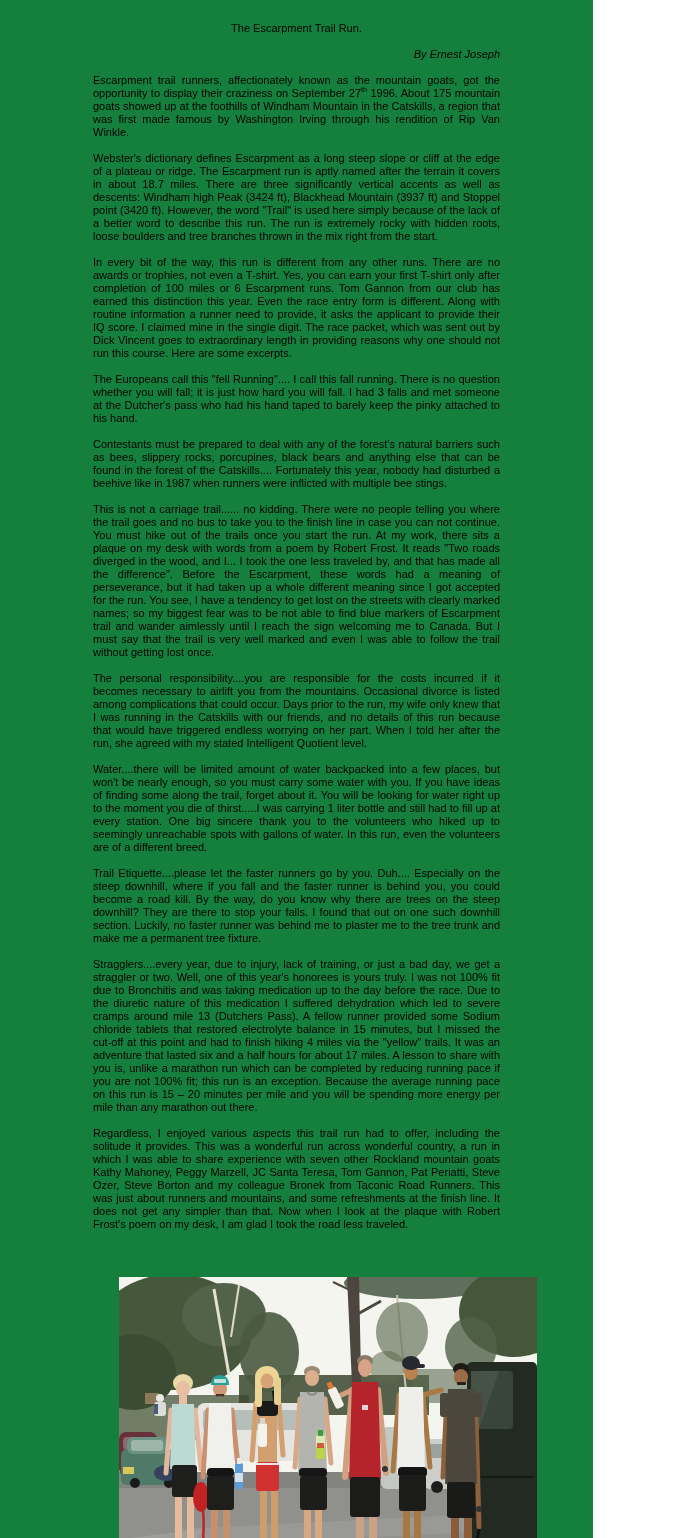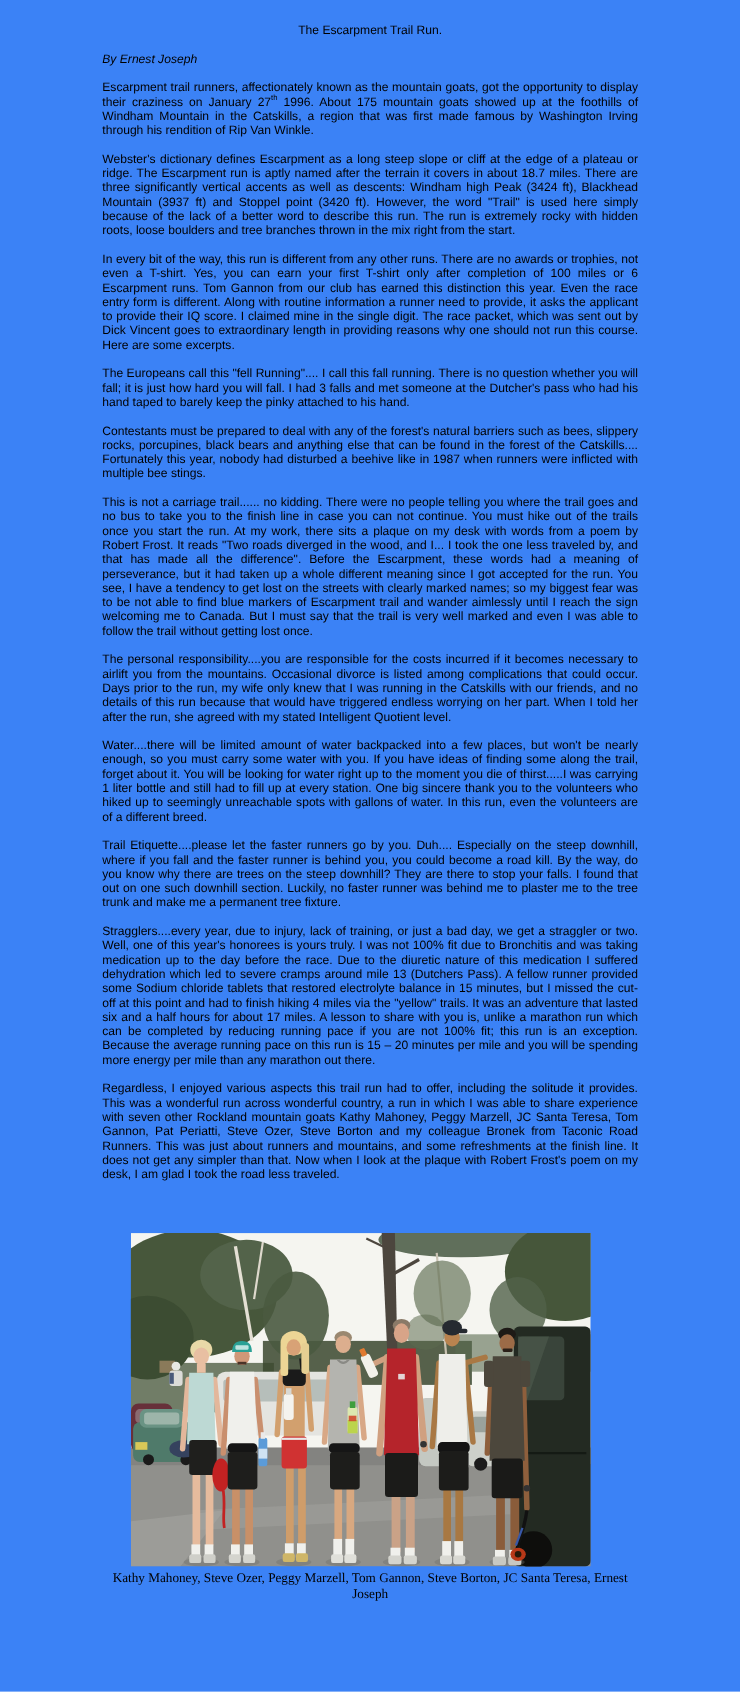--- a/index.html
+++ b/index.html
@@ -1,38 +1,38 @@
 <!DOCTYPE html>
 <html><head>
 <meta charset="utf-8">
 <style>
   html,body{margin:0;padding:0;background:#ffffff;}
-  .page{position:relative;width:673px;height:1538px;background:#3b82f6;
+  .page{position:relative;width:593px;height:1538px;background:#15803d;
         font-family:"Liberation Sans",sans-serif;font-size:11px;line-height:13px;
         color:#000;overflow:hidden;}
   .content{margin:0 93px;}
   .doc-title{font-size:11px;font-weight:normal;text-align:center;margin:22px 0 0 0;}
-  .byline{font-style:italic;text-align:left;margin:13px 0;}
+  .byline{font-style:italic;text-align:right;margin:13px 0;}
   .content p{margin:13px 0;text-align:justify;}
   sup{font-size:7px;line-height:0;vertical-align:super;}
   figure{margin:46px 0 0 26px;width:418px;padding:0;}
   figure svg{display:block;}
   figcaption{font-family:"Liberation Serif",serif;font-size:12px;line-height:15px;
              text-align:center;width:487px;margin:3px 0 0 -26px;}
 </style>
 </head>
 <body>
 
 <div class="page">
   <div class="content">
 
     <h1 class="doc-title">The Escarpment Trail Run.</h1>
     <div class="byline">By Ernest Joseph</div>
 
-    <p><span>Escarpment trail runners, affectionately known as the mountain goats, got the opportunity to display their craziness on January 27</span><sup>th</sup><span> 1996. About 175 mountain goats showed up at the foothills of Windham Mountain in the Catskills, a region that was first made famous by Washington Irving through his rendition of Rip Van Winkle.</span></p>
+    <p><span>Escarpment trail runners, affectionately known as the mountain goats, got the opportunity to display their craziness on September 27</span><sup>th</sup><span> 1996. About 175 mountain goats showed up at the foothills of Windham Mountain in the Catskills, a region that was first made famous by Washington Irving through his rendition of Rip Van Winkle.</span></p>
 
     <p>Webster's dictionary defines Escarpment as a long steep slope or cliff at the edge of a plateau or ridge. The Escarpment run is aptly named after the terrain it covers in about 18.7 miles. There are three significantly vertical accents as well as descents: Windham high Peak (3424 ft), Blackhead Mountain (3937 ft) and Stoppel point (3420 ft). However, the word "Trail" is used here simply because of the lack of a better word to describe this run. The run is extremely rocky with hidden roots, loose boulders and tree branches thrown in the mix right from the start.</p>
     <p>In every bit of the way, this run is different from any other runs. There are no awards or trophies, not even a T-shirt. Yes, you can earn your first T-shirt only after completion of 100 miles or 6 Escarpment runs. Tom Gannon from our club has earned this distinction this year. Even the race entry form is different. Along with routine information a runner need to provide, it asks the applicant to provide their IQ score. I claimed mine in the single digit. The race packet, which was sent out by Dick Vincent goes to extraordinary length in providing reasons why one should not run this course. Here are some excerpts.</p>
     <p>The Europeans call this "fell Running".... I call this fall running. There is no question whether you will fall; it is just how hard you will fall. I had 3 falls and met someone at the Dutcher's pass who had his hand taped to barely keep the pinky attached to his hand.</p>
     <p>Contestants must be prepared to deal with any of the forest's natural barriers such as bees, slippery rocks, porcupines, black bears and anything else that can be found in the forest of the Catskills.... Fortunately this year, nobody had disturbed a beehive like in 1987 when runners were inflicted with multiple bee stings.</p>
     <p>This is not a carriage trail...... no kidding. There were no people telling you where the trail goes and no bus to take you to the finish line in case you can not continue. You must hike out of the trails once you start the run. At my work, there sits a plaque on my desk with words from a poem by Robert Frost. It reads "Two roads diverged in the wood, and I... I took the one less traveled by, and that has made all the difference". Before the Escarpment, these words had a meaning of perseverance, but it had taken up a whole different meaning since I got accepted for the run. You see, I have a tendency to get lost on the streets with clearly marked names; so my biggest fear was to be not able to find blue markers of Escarpment trail and wander aimlessly until I reach the sign welcoming me to Canada. But I must say that the trail is very well marked and even I was able to follow the trail without getting lost once.</p>
     <p>The personal responsibility....you are responsible for the costs incurred if it becomes necessary to airlift you from the mountains. Occasional divorce is listed among complications that could occur. Days prior to the run, my wife only knew that I was running in the Catskills with our friends, and no details of this run because that would have triggered endless worrying on her part. When I told her after the run, she agreed with my stated Intelligent Quotient level.</p>
     <p>Water....there will be limited amount of water backpacked into a few places, but won't be nearly enough, so you must carry some water with you. If you have ideas of finding some along the trail, forget about it. You will be looking for water right up to the moment you die of thirst.....I was carrying 1 liter bottle and still had to fill up at every station. One big sincere thank you to the volunteers who hiked up to seemingly unreachable spots with gallons of water. In this run, even the volunteers are of a different breed.</p>
     <p>Trail Etiquette....please let the faster runners go by you. Duh.... Especially on the steep downhill, where if you fall and the faster runner is behind you, you could become a road kill. By the way, do you know why there are trees on the steep downhill? They are there to stop your falls. I found that out on one such downhill section. Luckily, no faster runner was behind me to plaster me to the tree trunk and make me a permanent tree fixture.</p>
     <p>Stragglers....every year, due to injury, lack of training, or just a bad day, we get a straggler or two. Well, one of this year's honorees is yours truly. I was not 100% fit due to Bronchitis and was taking medication up to the day before the race. Due to the diuretic nature of this medication I suffered dehydration which led to severe cramps around mile 13 (Dutchers Pass). A fellow runner provided some Sodium chloride tablets that restored electrolyte balance in 15 minutes, but I missed the cut-off at this point and had to finish hiking 4 miles via the "yellow" trails. It was an adventure that lasted six and a half hours for about 17 miles. A lesson to share with you is, unlike a marathon run which can be completed by reducing running pace if you are not 100% fit; this run is an exception. Because the average running pace on this run is 15 – 20 minutes per mile and you will be spending more energy per mile than any marathon out there.</p>

